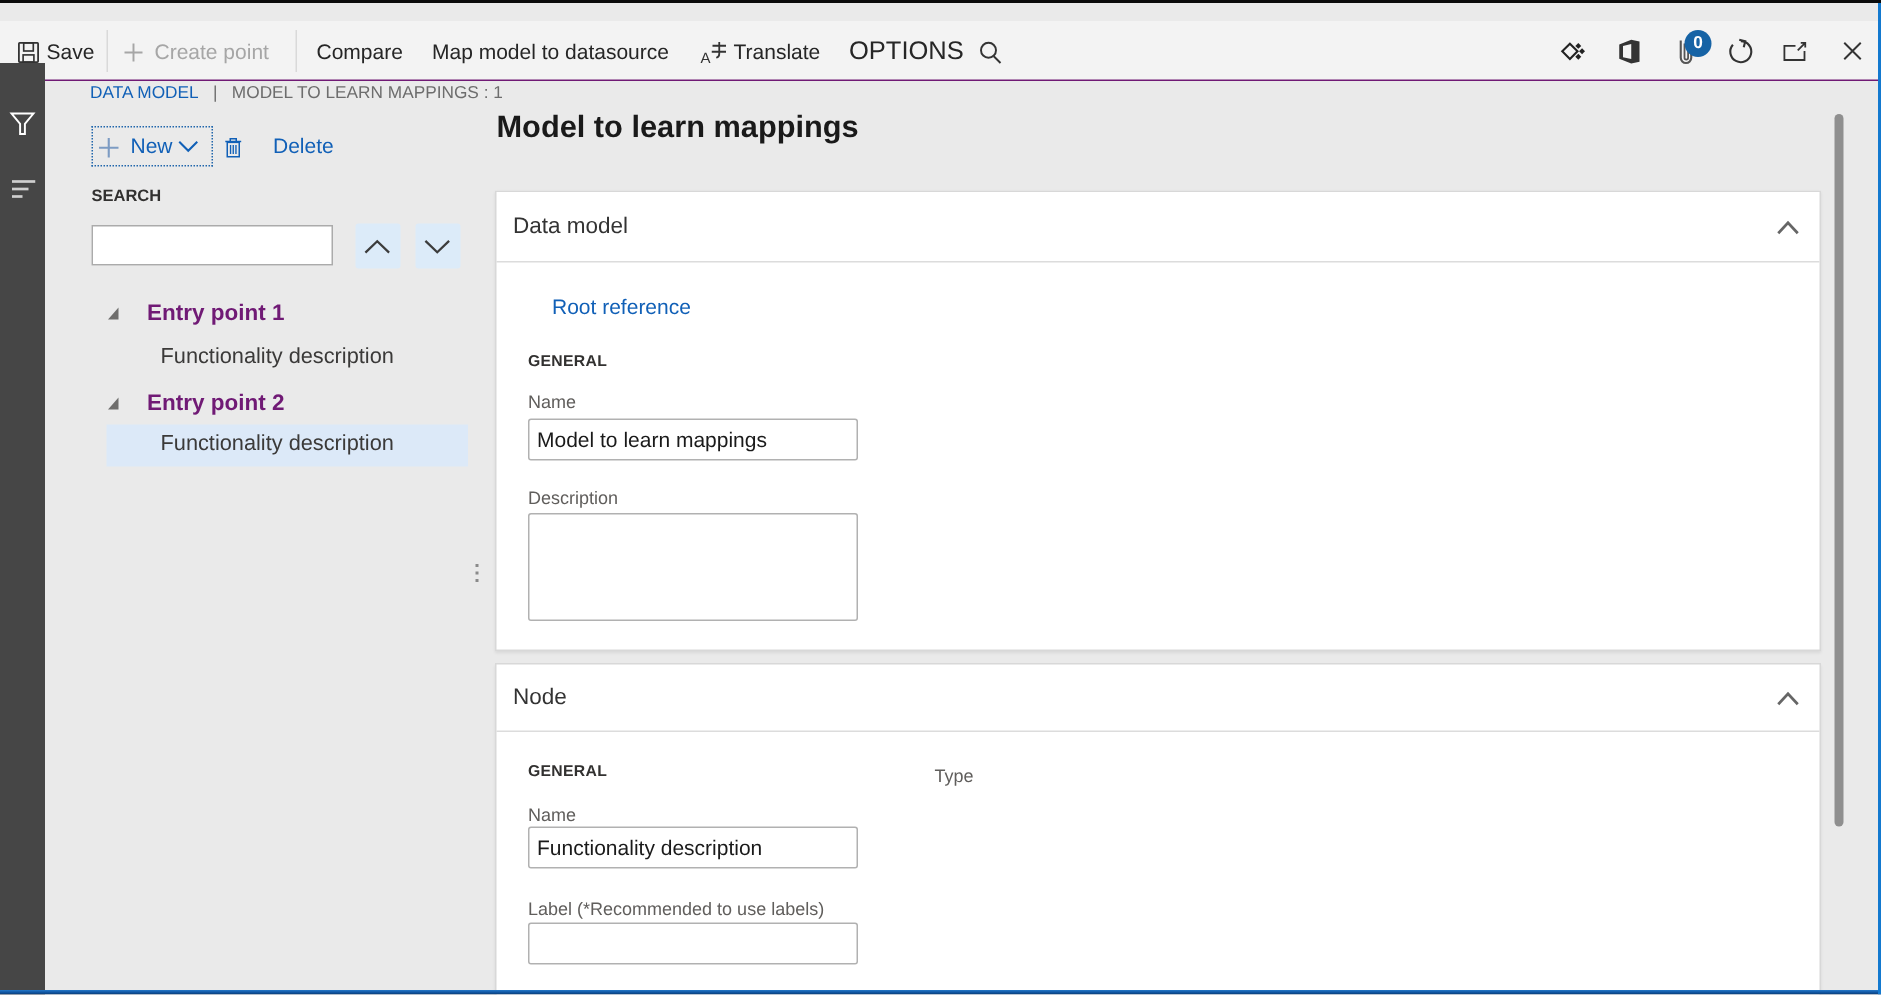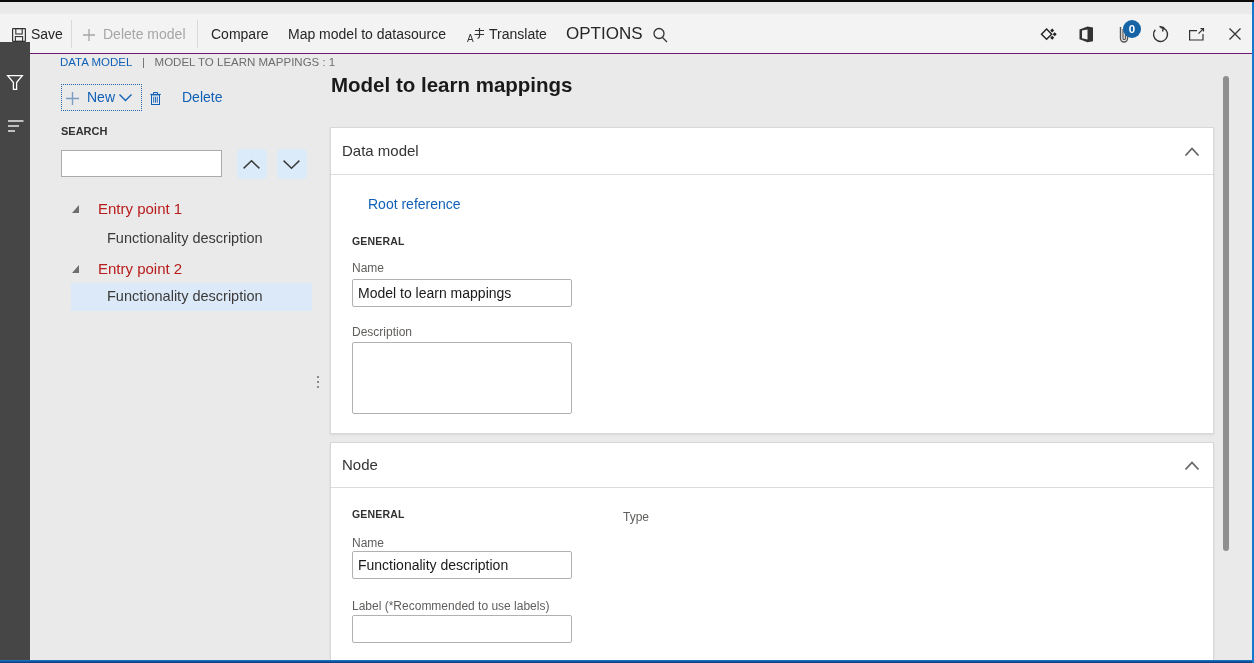--- a/index.html
+++ b/index.html
@@ -23,21 +23,21 @@
 
 
 #newbtn { left:61px; top:84px; width:81px; height:27px; border:1px dotted #2166ab; color:#1160b7; font-size:14px; }
 #delbtn { left:150px; top:84px; height:27px; color:#1160b7; font-size:14px; line-height:27px; }
 
 #searchlbl { left:61px; top:125px; font-size:11px; font-weight:bold; color:#323130; }
 #searchbox { left:61px; top:150px; width:161px; height:27px; background:#fff; border:1px solid #ababab; }
 .navbtn { position:absolute; top:149px; width:30px; height:30px; background:#dcebf9; border-radius:2px; }
 
 
-.treebold { position:absolute; font-size:15px; font-weight:normal; color:#b91c1c; }
+.treebold { position:absolute; font-size:15px; font-weight:bold; color:#701a75; }
 .treetxt { position:absolute; font-size:14.5px; color:#3b3a39; }
 #hl { left:71px; top:283px; width:241px; height:28px; background:#dce9f8; }
 .tri { position:absolute; width:0; height:0; border-left:7px solid transparent; border-bottom:8px solid #6f6e6d; }
 
 
 .dot { position:absolute; width:2px; height:2px; background:#8a8a8a; left:317px; }
 
 
 #title { left:331px; top:73px; font-size:20.5px; font-weight:bold; color:#1a1a1a; }
 .card { position:absolute; left:330px; width:884px; background:#fff; border:1px solid #d8d8d8; box-shadow:0 1px 2px rgba(0,0,0,0.08); }
@@ -69,21 +69,21 @@
   <svg style="left:12px; top:14px;" width="14" height="14" viewBox="0 0 14 14">
     <rect x="0.6" y="0.6" width="12.8" height="12.8" rx="0.5" fill="none" stroke="#333" stroke-width="1.2"></rect>
     <rect x="3.8" y="0.6" width="6.4" height="5.4" fill="none" stroke="#333" stroke-width="1.1"></rect>
     <rect x="3.4" y="8.6" width="7.2" height="4.8" fill="none" stroke="#333" stroke-width="1.1"></rect>
   </svg>
   <div class="tbtxt" style="left:31px;">Save</div>
   <div class="tbsep" style="left:71px;"></div>
   <svg style="left:82px; top:14px;" width="14" height="14" viewBox="0 0 14 14">
       <path d="M7 1 V13 M1 7 H13" stroke="#a6a6a6" stroke-width="1.3"></path>
     </svg>
-  <div class="tbtxt" style="left:103px; color:#a6a6a6;">Delete model</div>
+  <div class="tbtxt" style="left:103px; color:#a6a6a6;">Create point</div>
   <div class="tbsep" style="left:197px;"></div>
   <div class="tbtxt" style="left:211px;">Compare</div>
   <div class="tbtxt" style="left:288px;">Map model to datasource</div>
 
   <svg style="left:467px; top:13px;" width="18" height="16" viewBox="0 0 18 16">
     <text x="0" y="15" font-size="10" fill="#333" font-family="Liberation Sans">A</text>
     <path d="M8 3.5 H17 M7.5 7.5 H17 M12.5 1 V9 q0 2 -2 2.5" stroke="#333" stroke-width="1.2" fill="none"></path>
   </svg>
   <div class="tbtxt" style="left:489px;">Translate</div>
   <div class="tbtxt" style="left:566px; font-size:17px;">OPTIONS</div>

